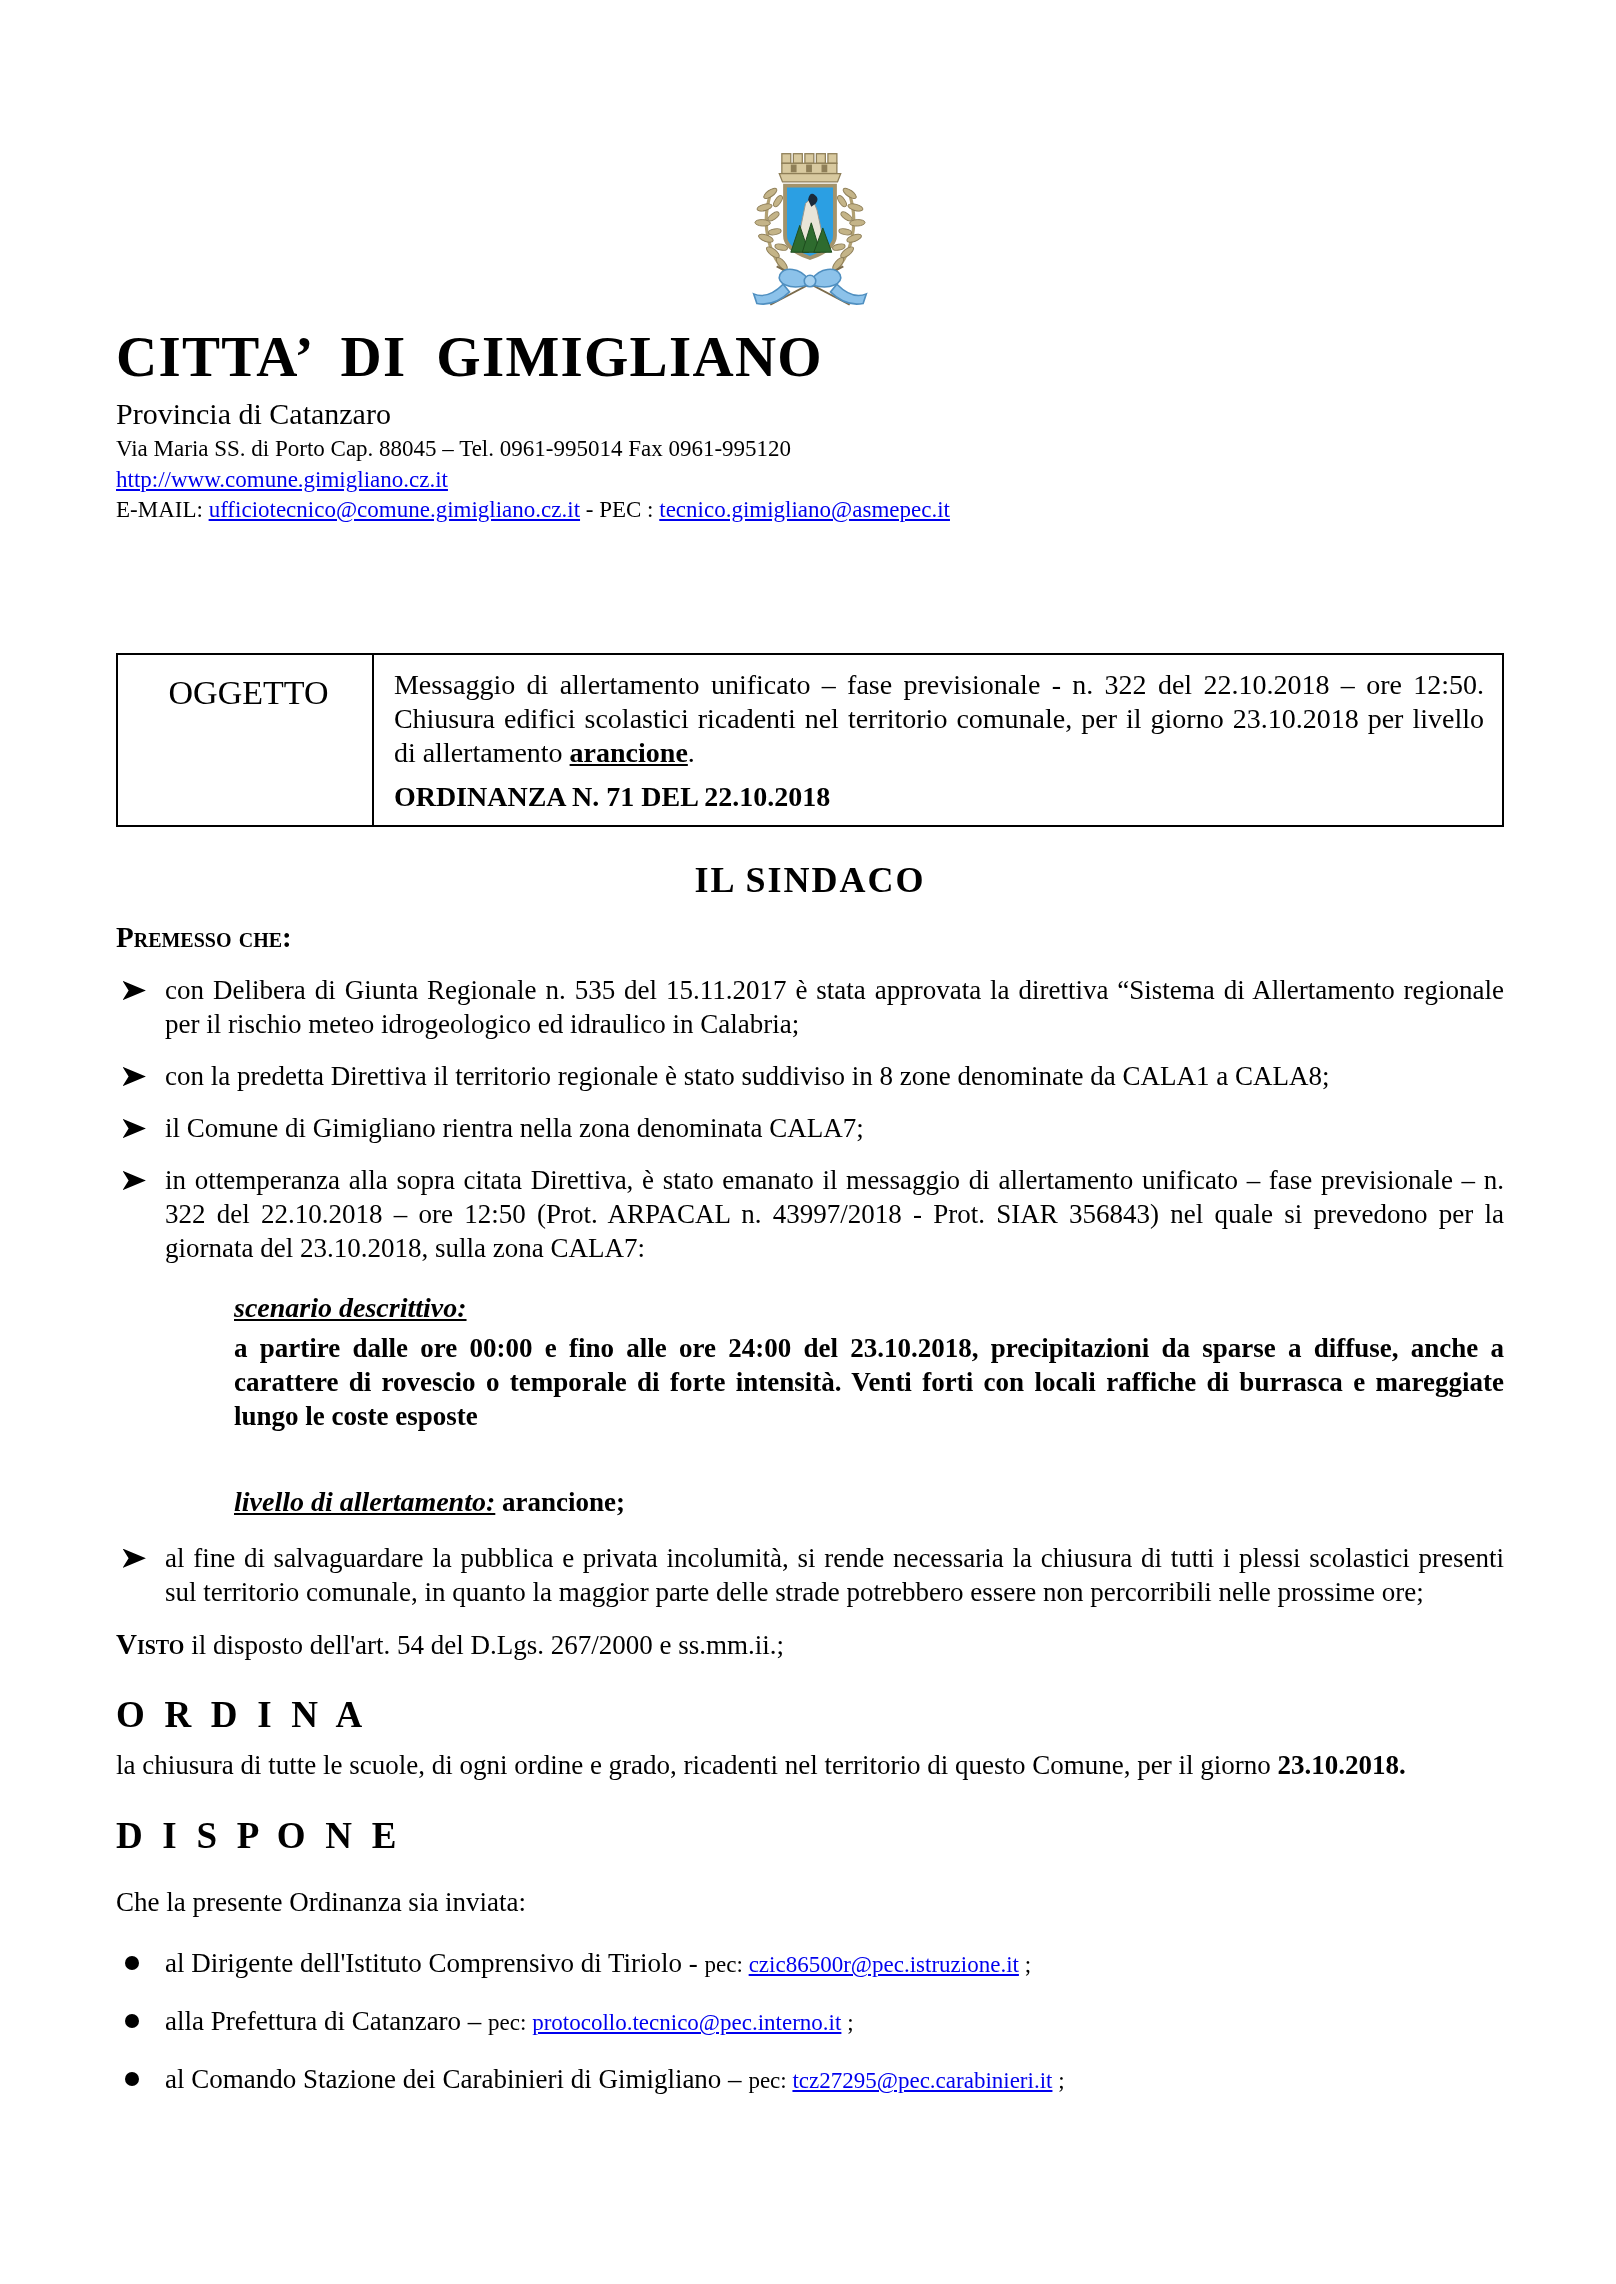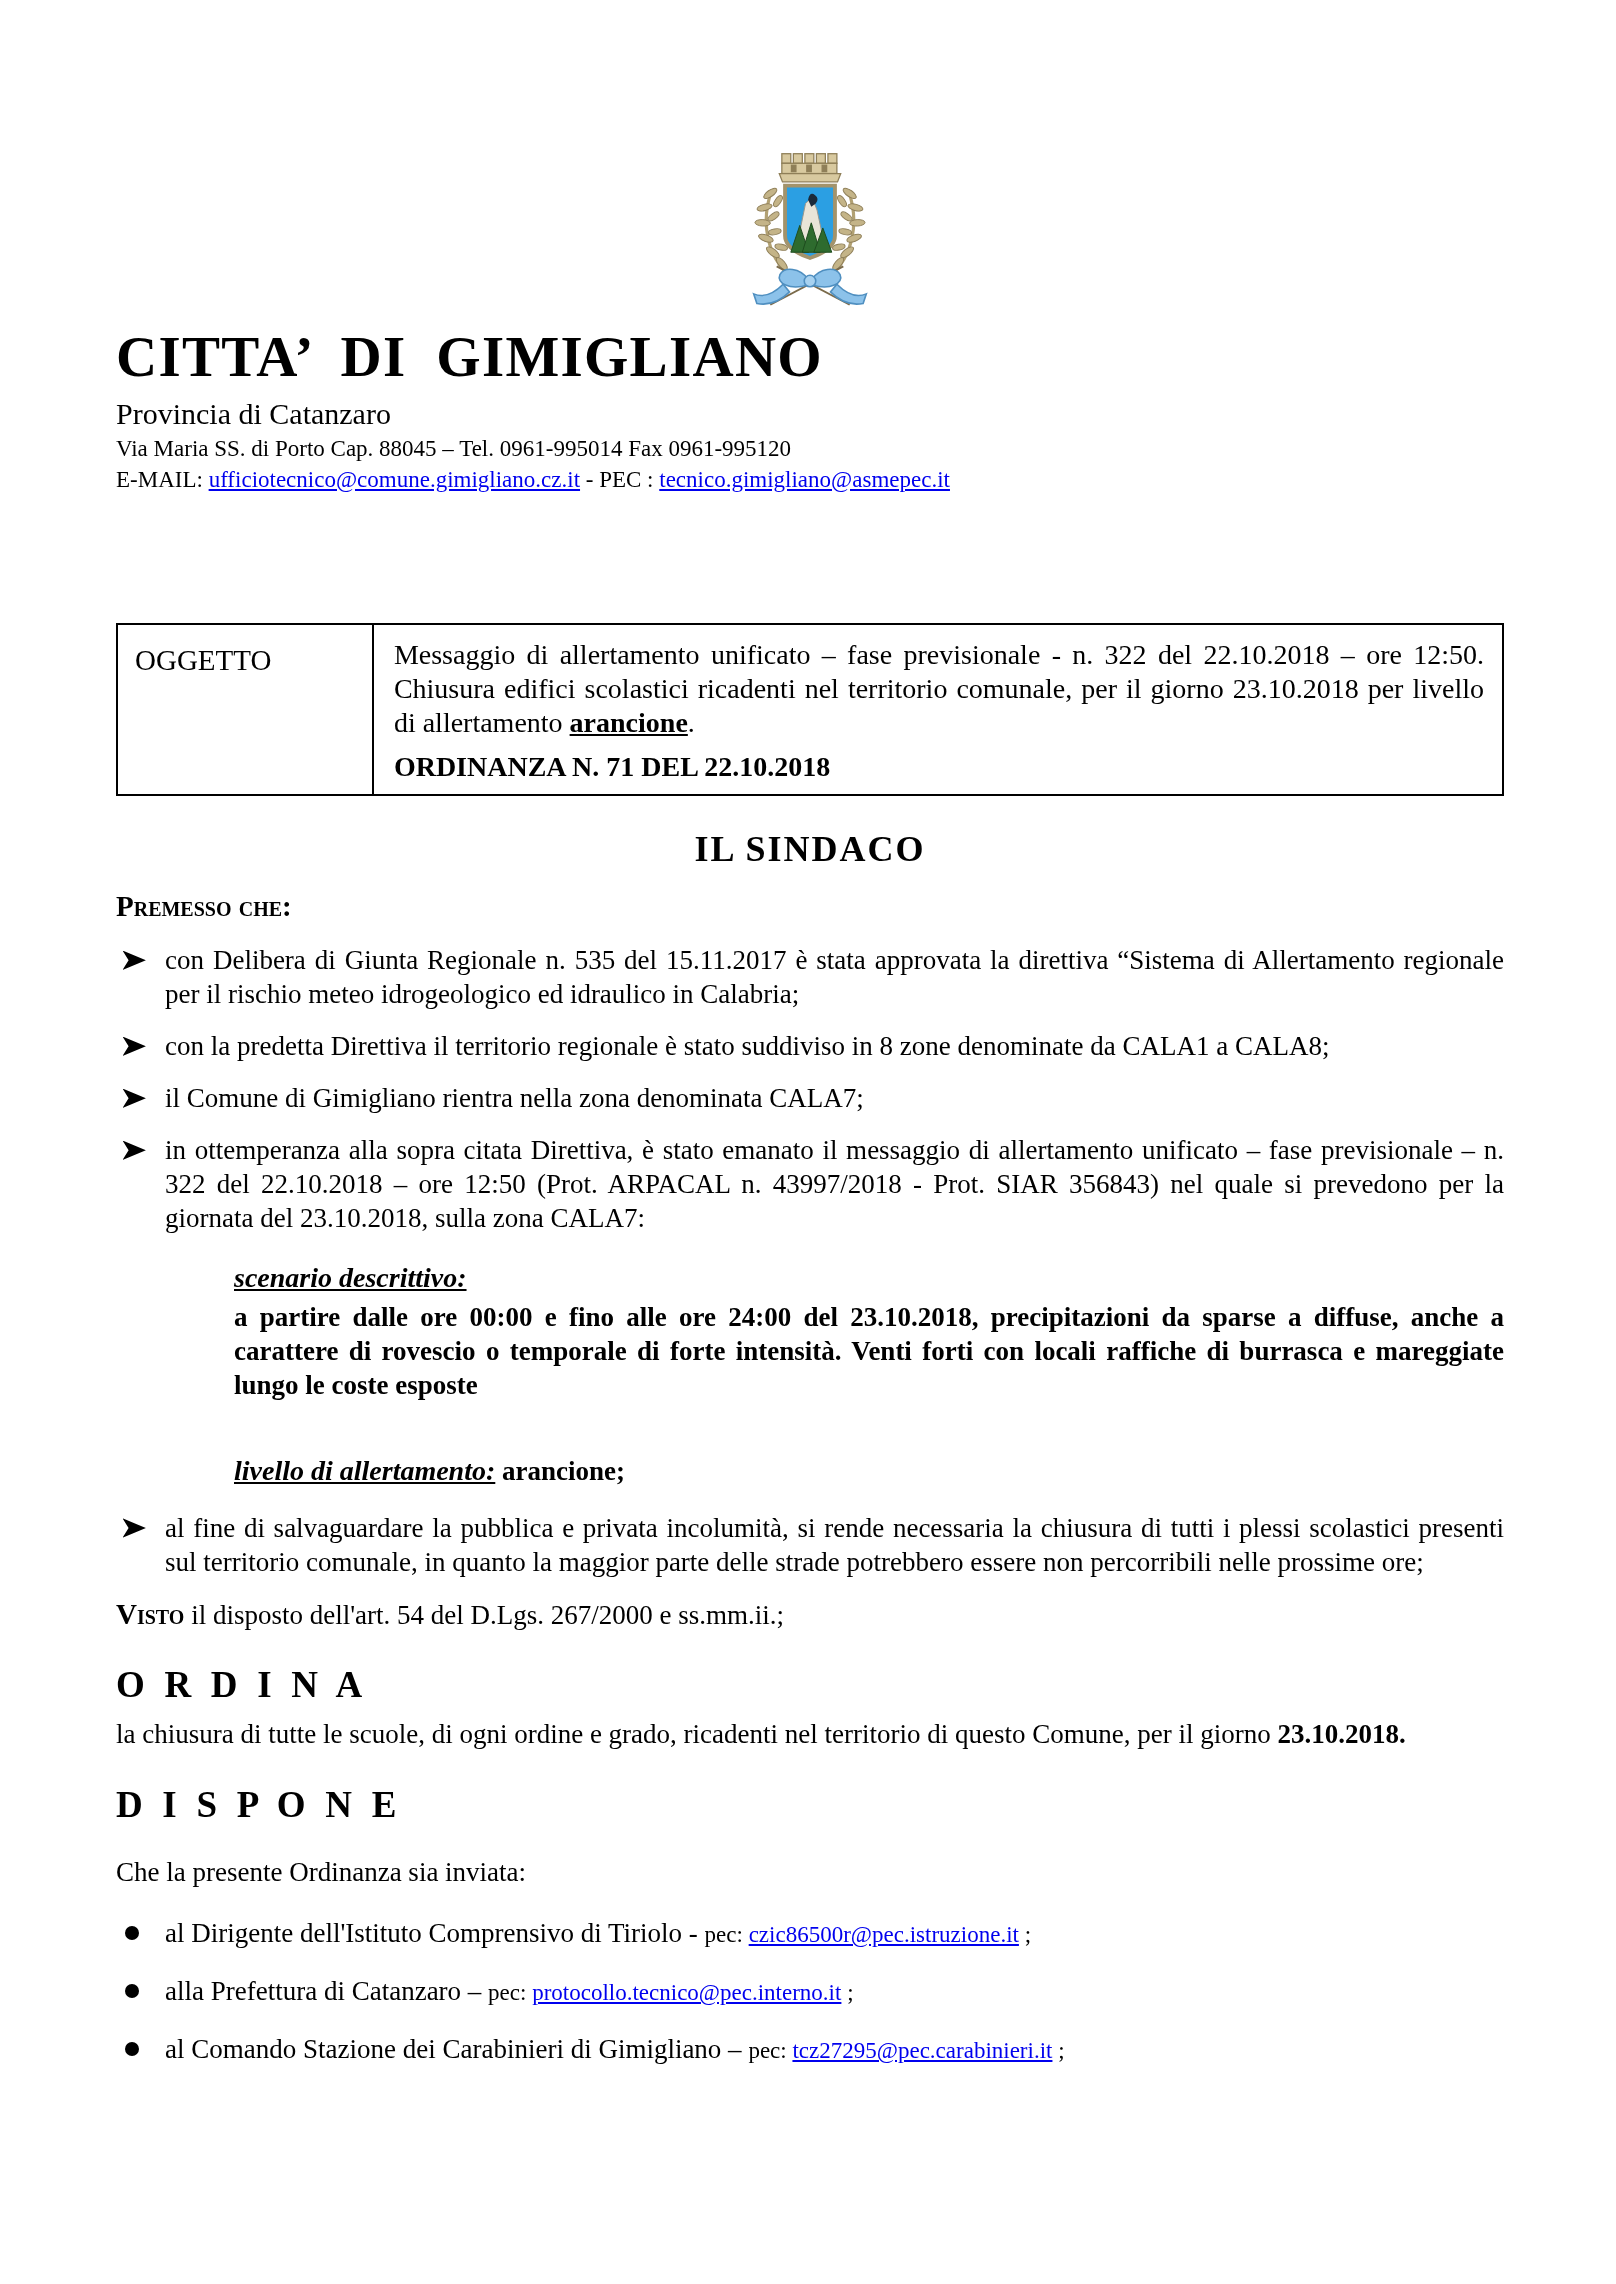--- a/index.html
+++ b/index.html
@@ -23,21 +23,21 @@
   .addr-line { font-size:23px; margin-top:2.6px; }
   .web-line  { font-size:23px; margin-top:1.3px; }
   .mail-line { font-size:23px; margin-top:1.3px; }
   a.doclink { color:#0000EE; text-decoration:underline; cursor:pointer; }
 
   
   table.oggetto {
     border-collapse:collapse; width:100%; margin-top:128px;
   }
   table.oggetto td { border:2.6px solid #000; vertical-align:top; }
-  td.obj-label { width:227px; font-size:29px; padding:17px 10.4px 10.4px 17px; }
+  td.obj-label { width:227px; font-size:34px; padding:17px 10.4px 10.4px 17px;text-align:center; }
   td.obj-body  { font-size:28px; line-height:34px; padding:13px 18px 10.4px 19.5px; }
   .obj-text { text-align:justify; margin:0; }
   .obj-em { font-weight:bold; text-decoration:underline; }
   .obj-ord { font-weight:bold; margin-top:10.4px; }
 
   
   .sindaco-heading { text-align:center; font-weight:bold; font-size:36px; letter-spacing:2px; margin-top:31px; }
   .premesso { font-weight:bold; font-size:29px; font-variant:small-caps; margin-top:15.6px; }
   .spaced-heading { font-weight:bold; font-size:37px; letter-spacing:5.2px; margin-top:30px; }
 
@@ -141,20 +141,23 @@
           <path d="M103 206 C116 188 140 186 147 199 C153 212 132 224 103 215 Z"></path>
           <path d="M58 214 C44 228 28 236 12 229 L17 244 C38 248 56 238 68 226 Z"></path>
           <path d="M142 214 C156 228 172 236 188 229 L183 244 C162 248 144 238 132 226 Z"></path>
           <circle cx="100" cy="209" r="9" fill="#a8d2f0"></circle>
         </g>
       </svg>
 
       <div class="city-title">CITTA’  DI  GIMIGLIANO</div>
       <div class="province">Provincia di Catanzaro</div>
       <div class="addr-line">Via Maria SS. di Porto Cap. 88045  – Tel. 0961-995014 Fax 0961-995120</div>
+      <div class="web-line">
+        <a class="doclink">http://www.comune.gimigliano.cz.it</a>
+      </div>
       <div class="mail-line">
         <span>E-MAIL: </span><a class="doclink">ufficiotecnico@comune.gimigliano.cz.it</a><span> - PEC : </span><a class="doclink">tecnico.gimigliano@asmepec.it</a>
       </div>
     </div>
 
     <table class="oggetto">
       <tbody>
           <tr>
         <td class="obj-label">OGGETTO</td>
         <td class="obj-body">

